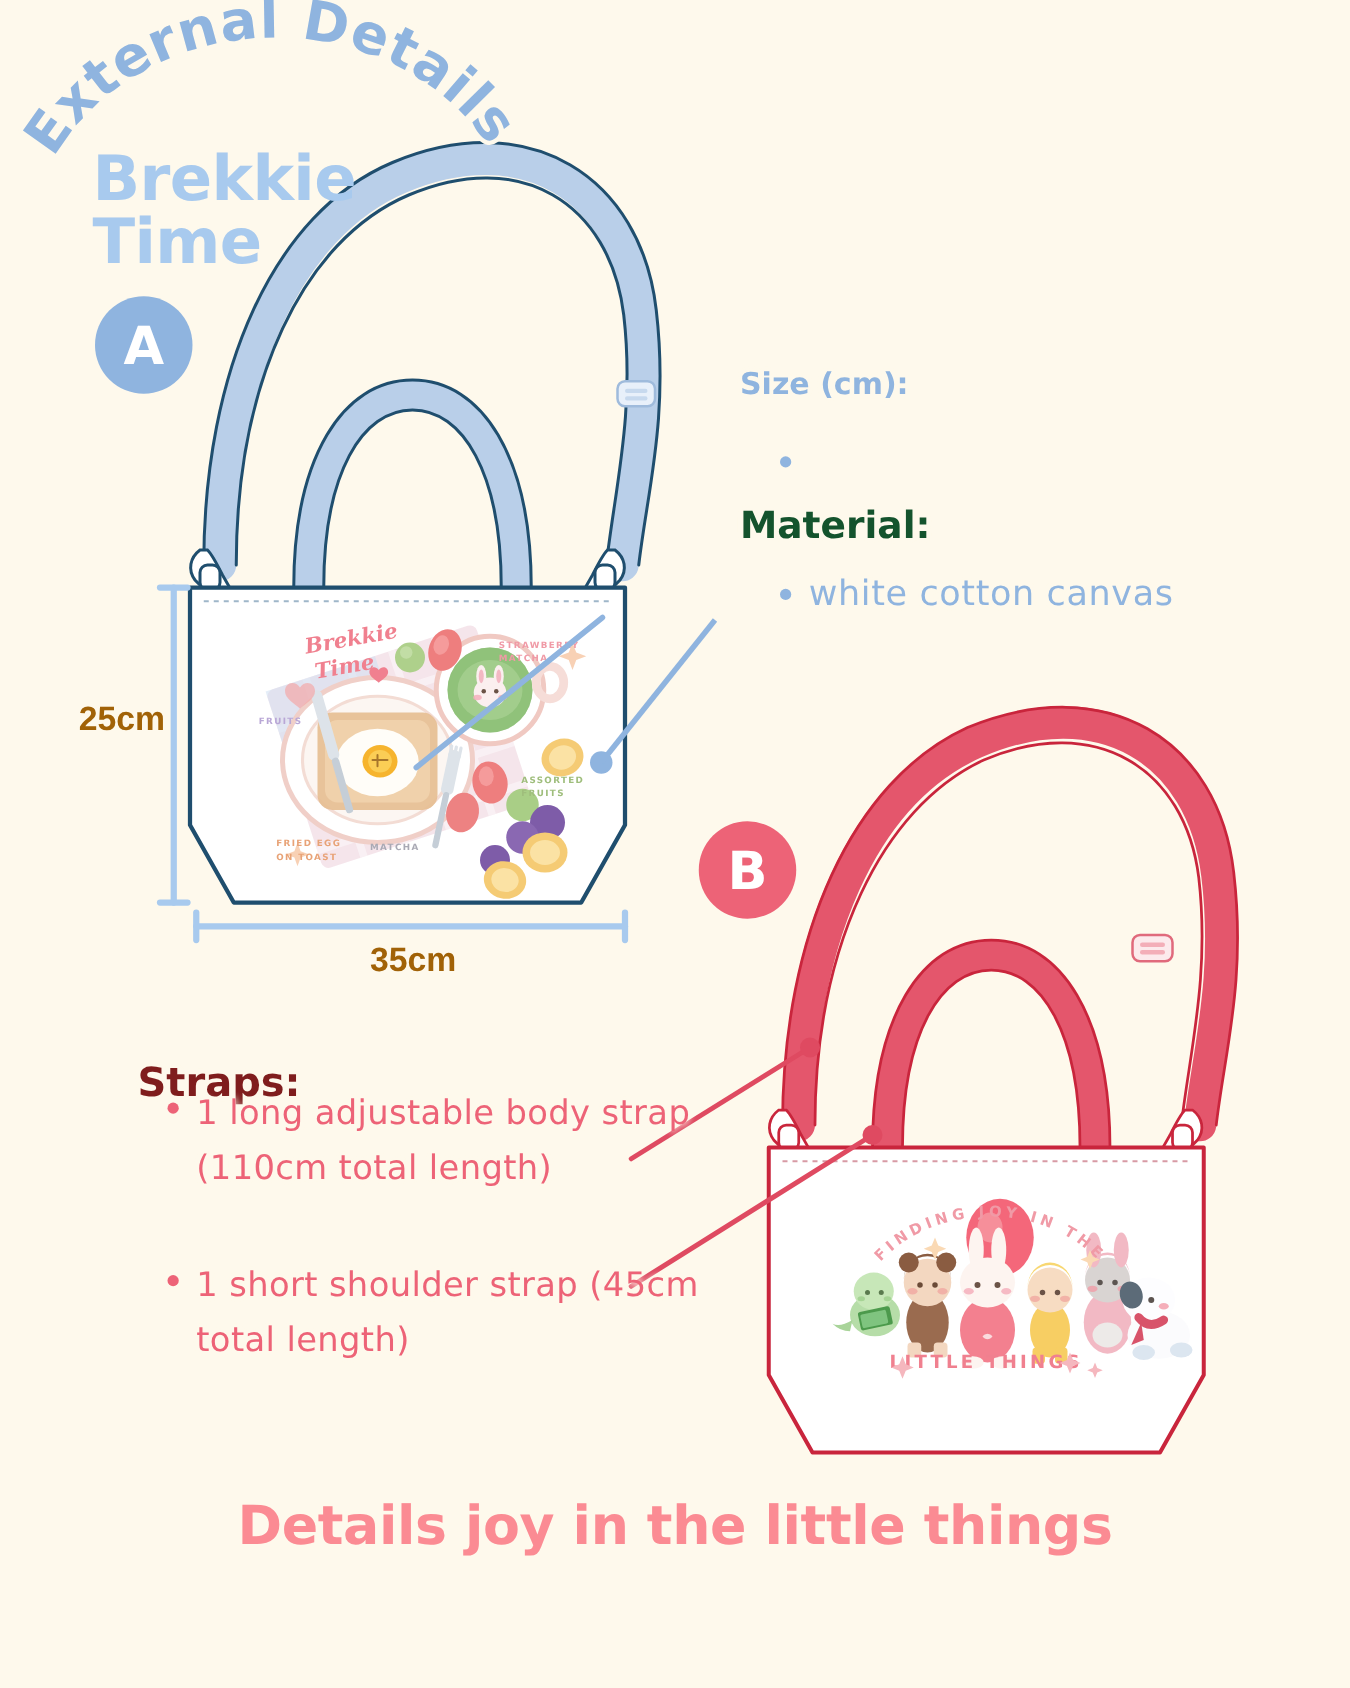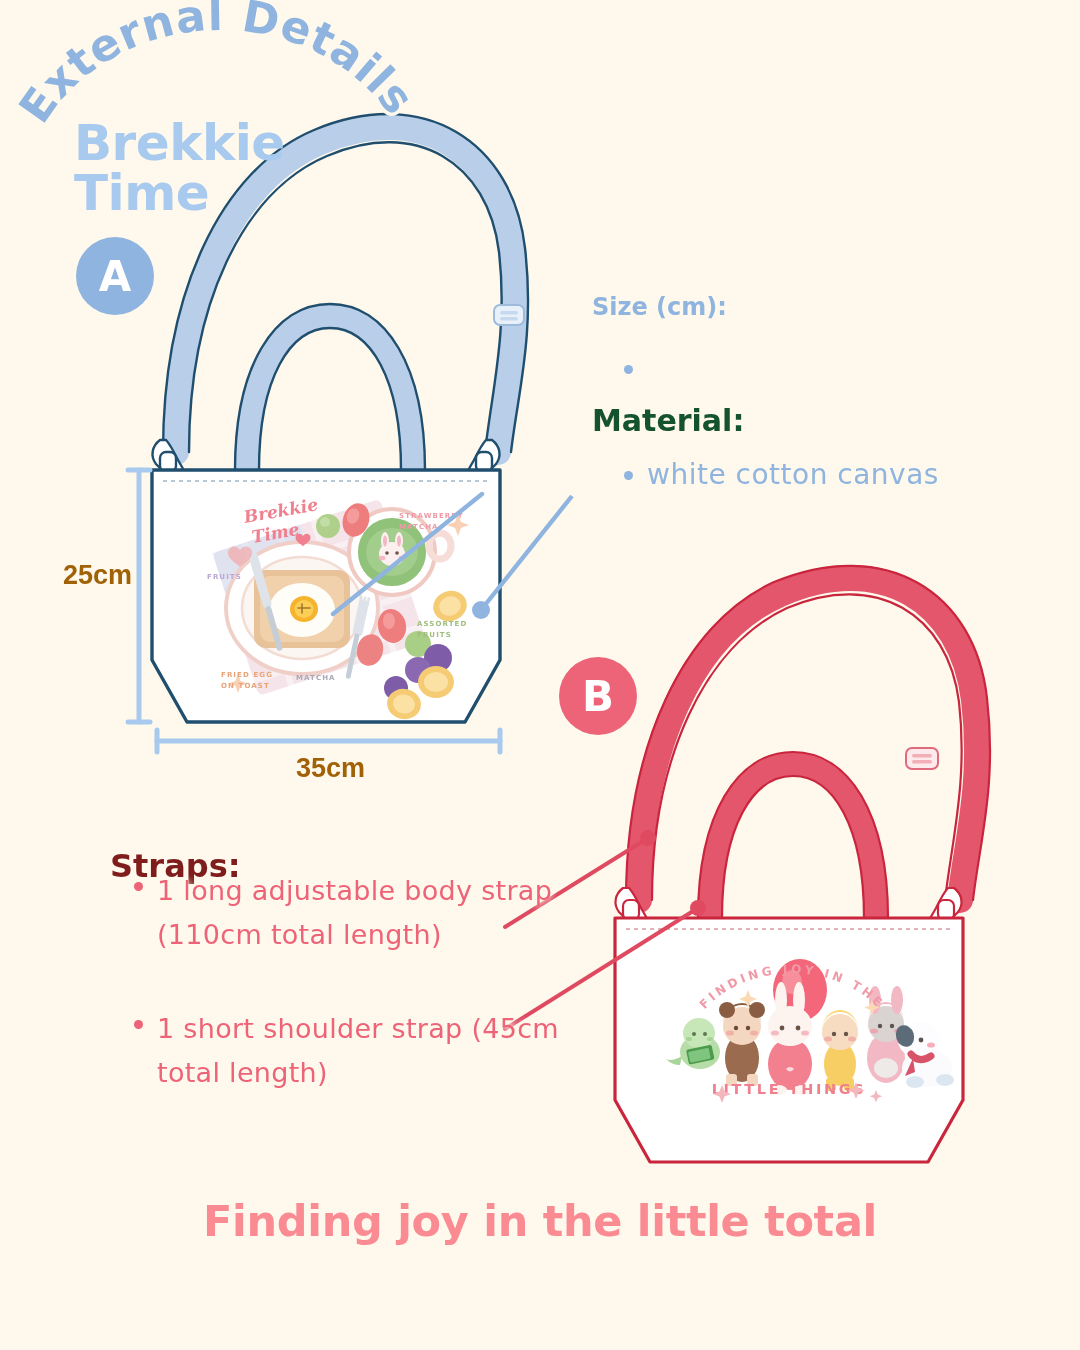--- a/index.html
+++ b/index.html
@@ -453,15 +453,15 @@
   <div class="abs hdr-straps">Straps:</div>
   <div class="abs bullet-row li-strap1">
     <span class="dot dot-red"></span>
     <span class="bullet-txt">1 long adjustable body strap (110cm total length)</span>
   </div>
   <div class="abs bullet-row li-strap2">
     <span class="dot dot-red"></span>
     <span class="bullet-txt">1 short shoulder strap (45cm total length)</span>
   </div>
 
-  <div class="abs tagline">Finding joy in the little total</div>
+  <div class="abs tagline">Details joy in the little things</div>
 
 </div>
 
 </body></html>

